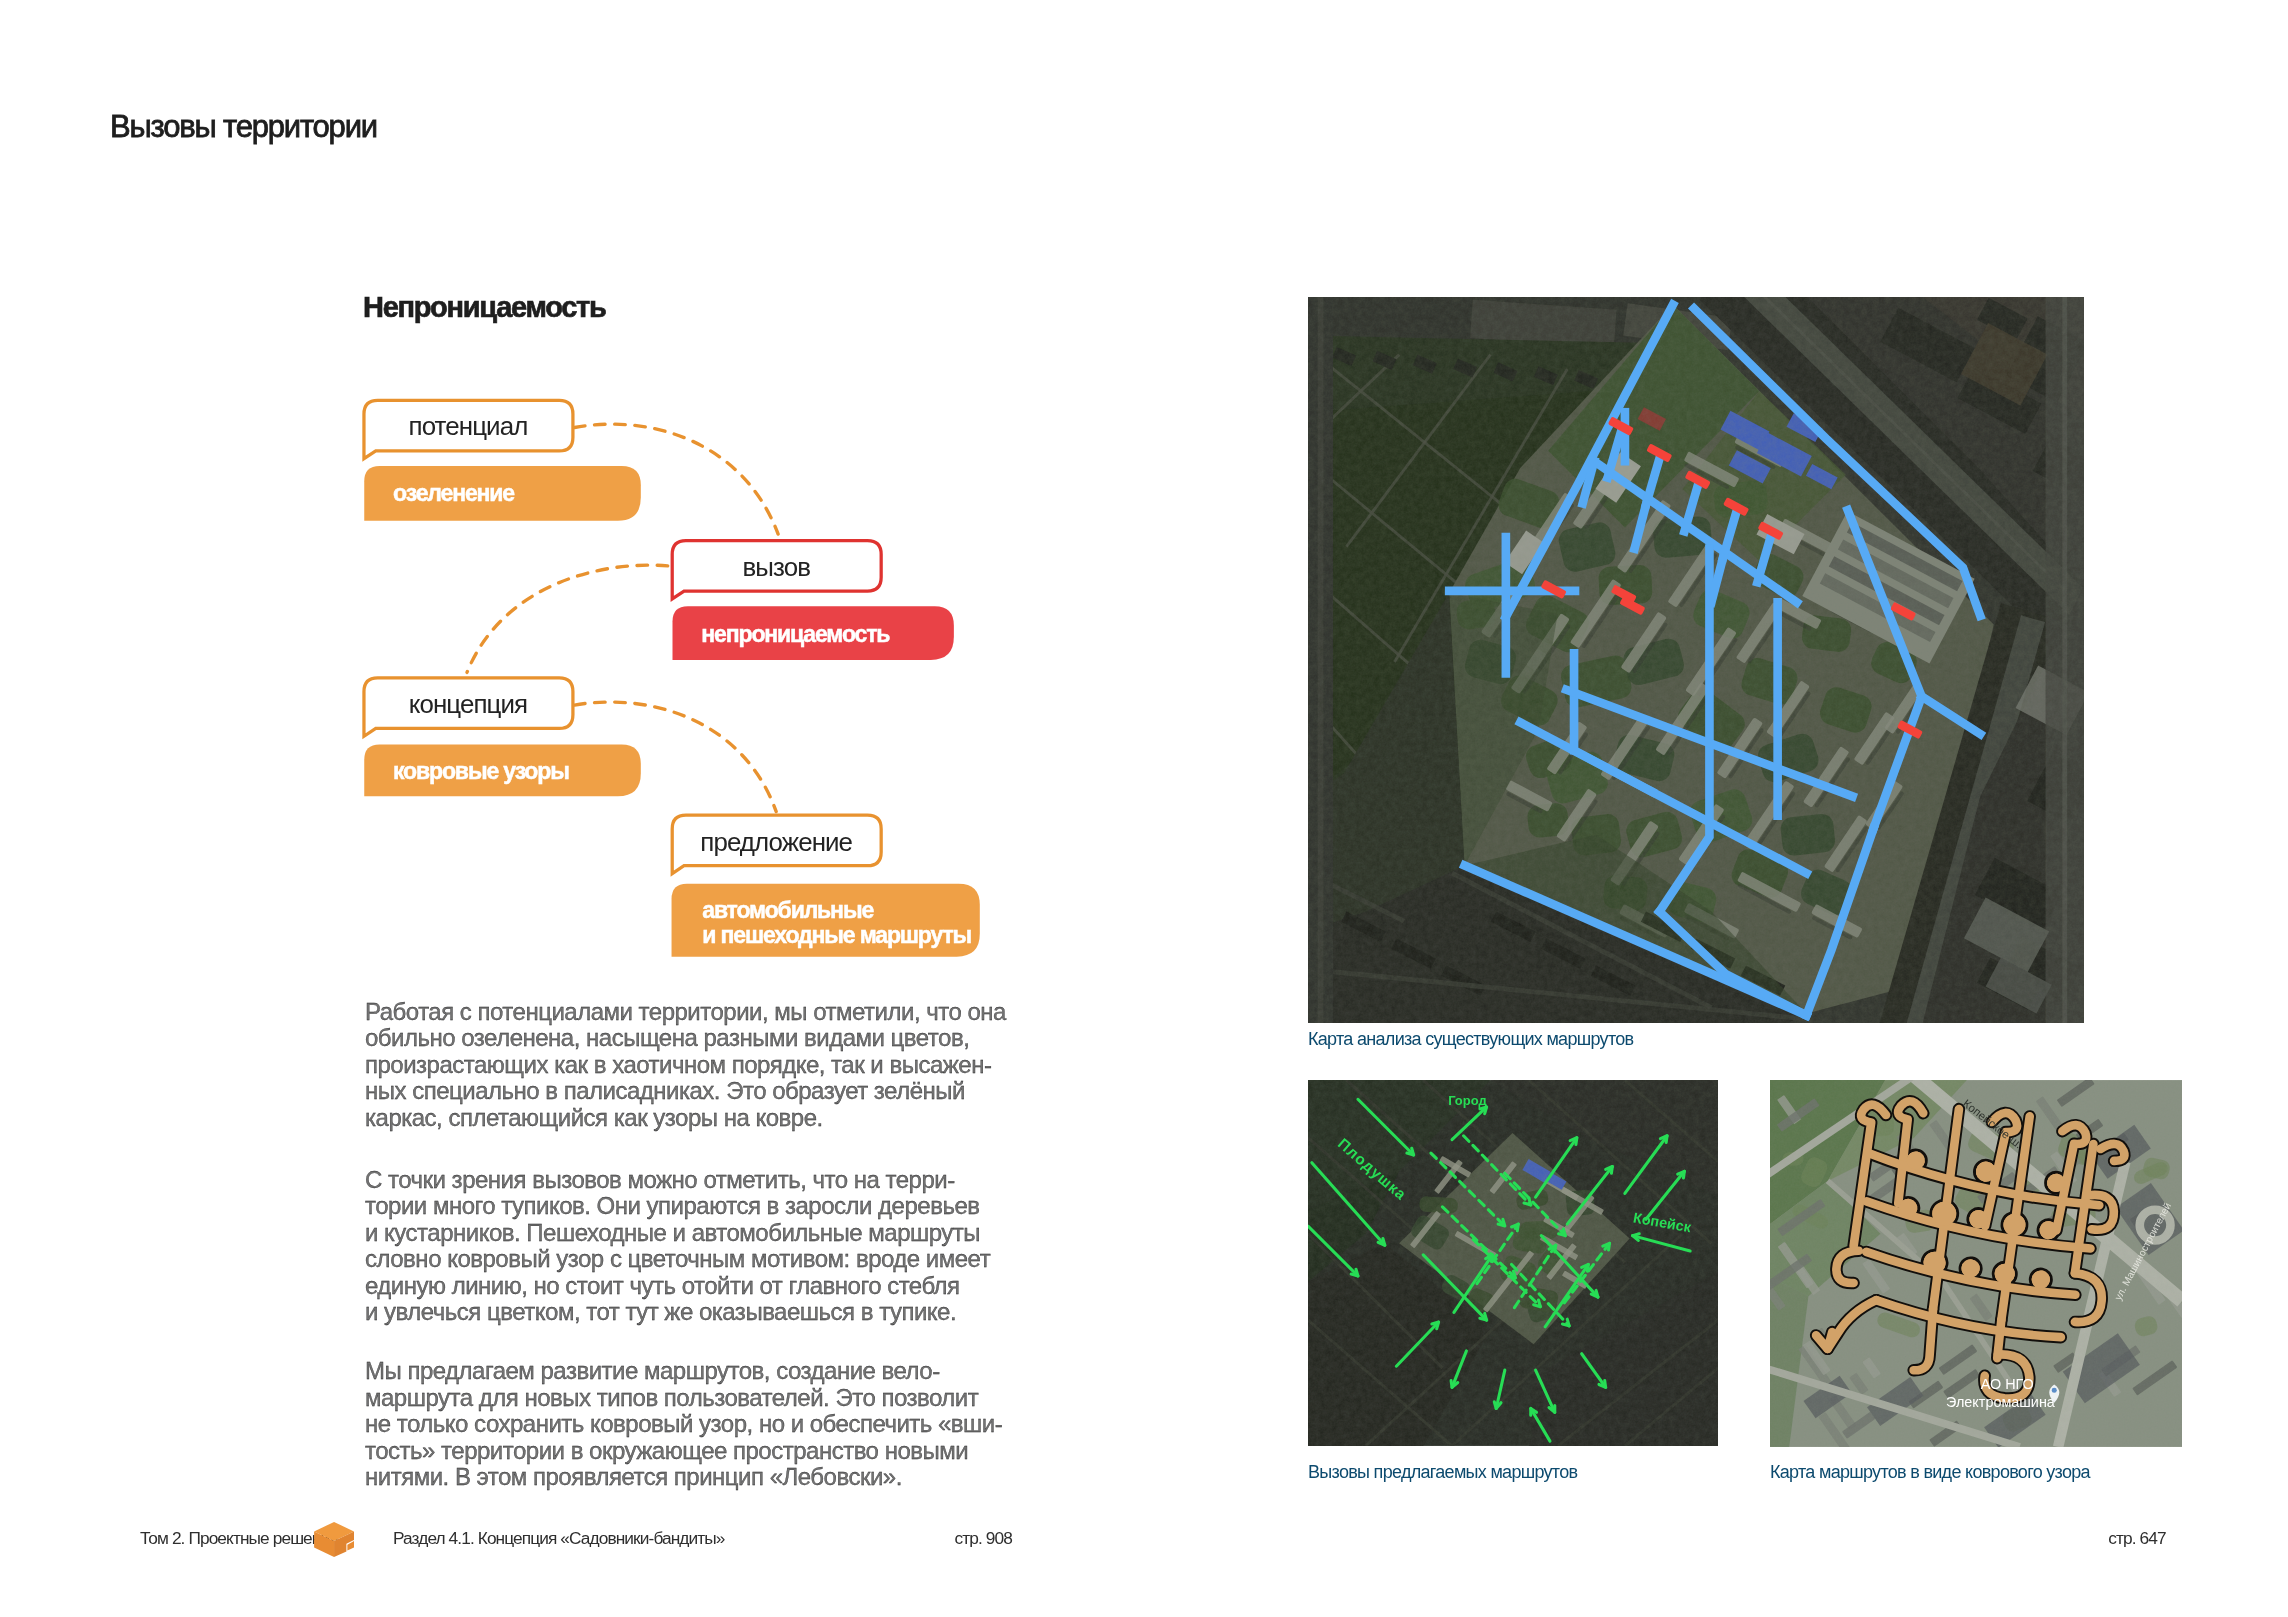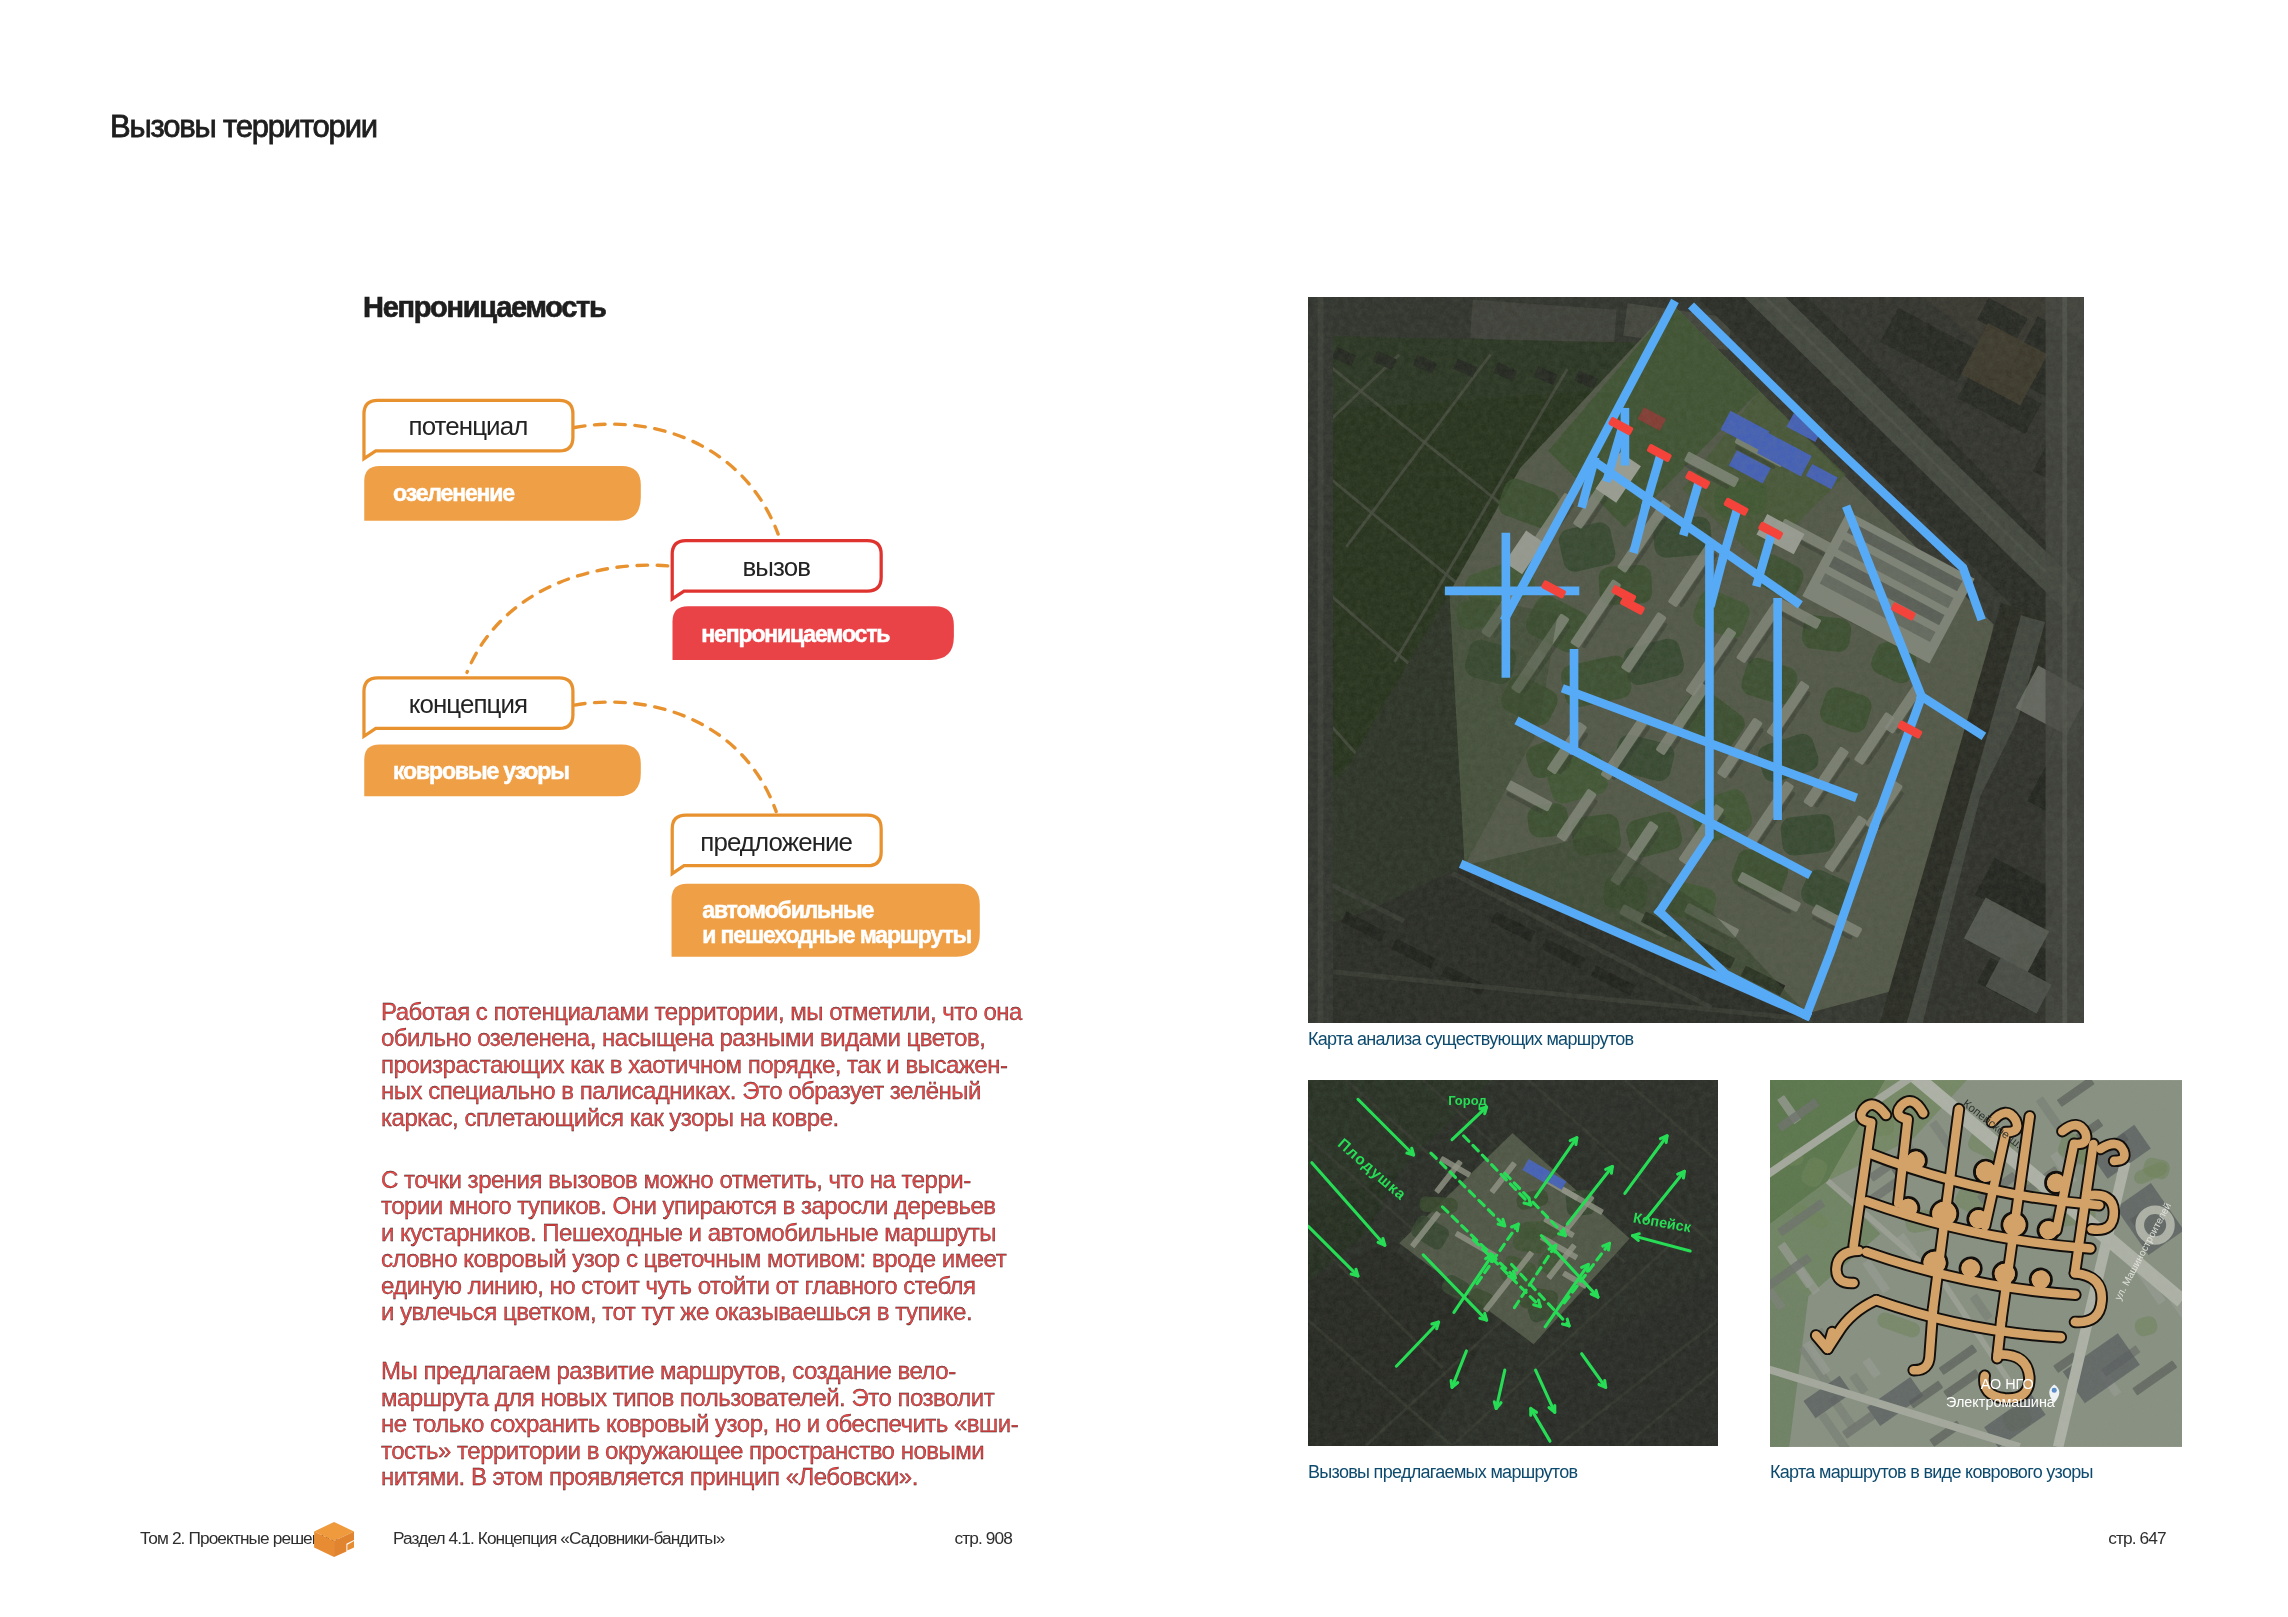--- a/index.html
+++ b/index.html
@@ -2,21 +2,21 @@
 <html lang="ru"><head>
 <meta charset="utf-8">
 <style>
   html,body{margin:0;padding:0;}
   body{width:2288px;height:1618px;position:relative;background:#ffffff;
        font-family:"Liberation Sans",sans-serif;overflow:hidden;}
   .abs{position:absolute;}
   .h1{left:110px;top:109px;font-size:31px;font-weight:normal;letter-spacing:-1.2px;color:#1e1e1e;-webkit-text-stroke:0.8px #1e1e1e;}
   .h2{left:363px;top:291px;font-size:29px;font-weight:bold;letter-spacing:-1.3px;color:#1e1e1e;-webkit-text-stroke:0.7px #1e1e1e;}
   .body-text{left:365px;top:999px;width:663px;font-size:24px;line-height:26.4px;
-             letter-spacing:-0.5px;color:#ef4444;margin-left:16px;-webkit-text-stroke:0.3px #202022;}
+             letter-spacing:-0.5px;color:#737373;-webkit-text-stroke:0.3px #202022;}
   .body-text p{margin:0 0 36px 0;}
   .cap{font-size:18px;color:#0c4a6e;letter-spacing:-0.7px;}
   .foot{font-size:17.3px;color:#2e2e2e;letter-spacing:-0.9px;margin-left:30px;}
 </style>
 </head>
 <body>
 
 <div class="abs h1">Вызовы территории</div>
 <div class="abs h2">Непроницаемость</div>
 
@@ -601,21 +601,21 @@
       <text x="200" y="26" font-family="Liberation Sans, sans-serif" font-size="12" fill="#2F342E">Копейское ш.</text>
     </g>
 <g transform="rotate(-62 380 195)">
       <text x="342" y="198" font-family="Liberation Sans, sans-serif" font-size="10.5" fill="#E8E9E2" opacity="0.9">ул. Машиностроителей</text>
     </g>
 <text x="247" y="322" font-family="Liberation Sans, sans-serif" font-size="15" fill="#ffffff" text-anchor="middle">АО НГО</text>
 <text x="240" y="340" font-family="Liberation Sans, sans-serif" font-size="15" fill="#ffffff" text-anchor="middle">Электромашина</text>
 <path d="M296,336 c-7,-8 -7,-14 0,-19 c7,5 7,11 0,19 Z" fill="#eef2f5"></path>
     <circle cx="296" cy="323" r="2.6" fill="#5B8DC9"></circle>
 </svg>
-<div class="abs cap" style="left:1770px;top:1462px;">Карта маршрутов в виде коврового узоры</div>
+<div class="abs cap" style="left:1770px;top:1462px;">Карта маршрутов в виде коврового узора</div>
 
 <div class="abs foot" style="left:110px;top:1528px;">Том 2. Проектные решения</div>
 <svg class="abs" style="left:313px;top:1521px;" width="44" height="38" viewBox="0 0 46 40">
   <polygon points="22,1 43,11 22,21 1,11" fill="#F09A3E"></polygon>
   <polygon points="1,11 22,21 22,38 1,28" fill="#E88C33"></polygon>
   <polygon points="22,21 43,11 43,20 35,24 35,32 22,38" fill="#E08430"></polygon>
   <polygon points="36,25 43,21 43,28 36,31" fill="#E88C33"></polygon>
 </svg>
 <div class="abs foot" style="left:363px;top:1528px;">Раздел 4.1. Концепция «Садовники-бандиты»</div>
 <div class="abs foot" style="left:838px;top:1528px;width:144px;text-align:right;">стр. 908</div>

